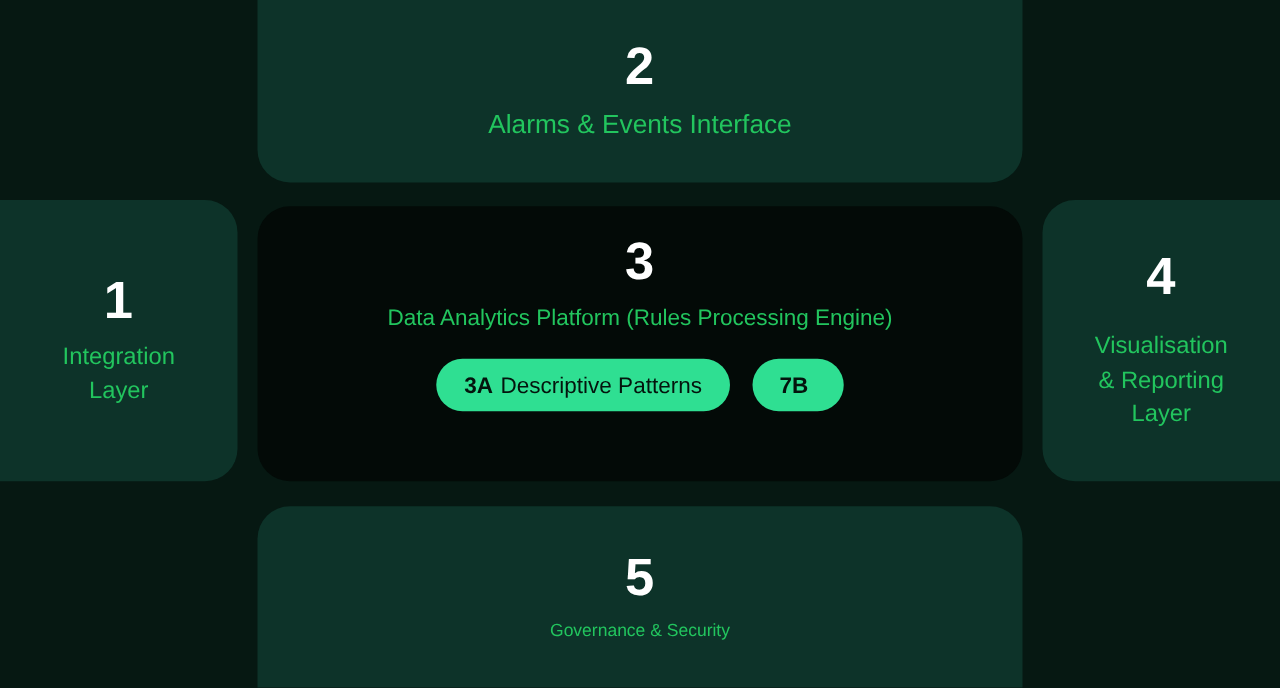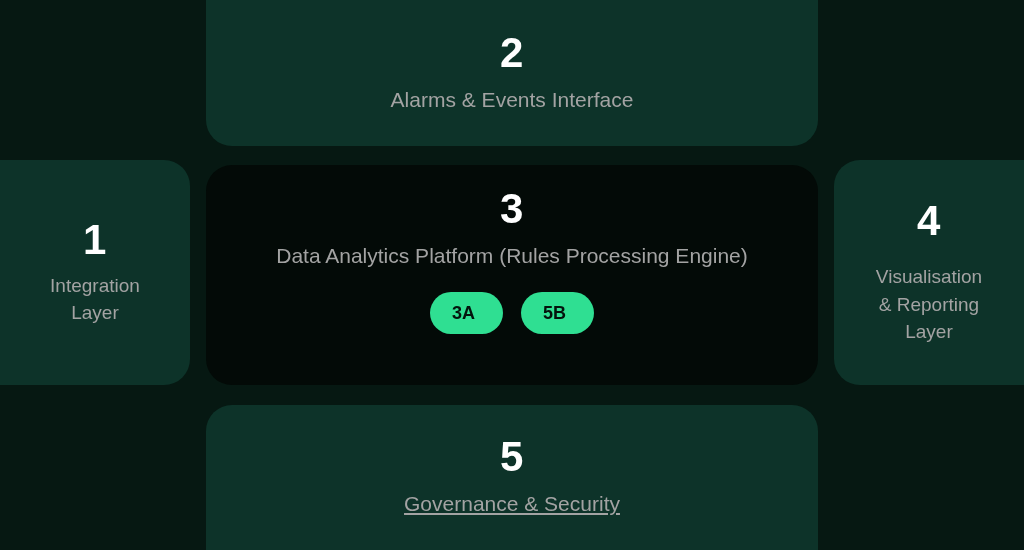--- a/index.html
+++ b/index.html
@@ -35,21 +35,21 @@
     font-size: 40px;
     font-weight: bold;
     line-height: 1.05;
     color: #ffffff;
     letter-spacing: 0.5px;
   }
   .label {
     font-size: 19px;
     font-weight: 400;
     line-height: 1.45;
-    color: #a3a3a3;
+    color: #22c55e;
     margin-top: 9px;
     white-space: pre-line;
   }
 
   
   #box-alarms {
     left: 206px;
     top: 0px;
     width: 612px;
     height: 146px;
@@ -85,21 +85,21 @@
     left: 206px;
     top: 165px;
     width: 612px;
     height: 220px;
     background: #030a07;
     border-radius: 26px;
     justify-content: flex-start;
     padding-top: 22px;
   }
   #box-platform .num { font-size: 42px; }
-  #box-platform .label { font-size: 21px; margin-top: 10px; }
+  #box-platform .label { font-size: 18px; margin-top: 10px; }
 
   .pill-row {
     display: flex;
     flex-direction: row;
     gap: 18px;
     margin-top: 20px;
   }
   .pill {
     background: #2fdf92;
     color: #04140d;
@@ -118,21 +118,21 @@
 
   
   #box-governance {
     left: 206px;
     top: 405px;
     width: 612px;
     height: 145px;
     border-radius: 26px 26px 0 0;
   }
   #box-governance .num { font-size: 42px; }
-  #box-governance .label { font-size: 21px; margin-top: 10px; text-decoration: underline; }
+  #box-governance .label { font-size: 14px; margin-top: 10px; }
 </style>
 </head>
 <body>
 
 <div id="diagram">
 
   <div class="box" id="box-alarms">
     <div class="num">2</div>
     <div class="label">Alarms &amp; Events Interface</div>
   </div>
@@ -142,23 +142,24 @@
     <div class="label">Integration
 Layer</div>
   </div>
 
   <div class="box" id="box-platform">
     <div class="num">3</div>
     <div class="label">Data Analytics Platform (Rules Processing Engine)</div>
     <div class="pill-row">
       <div class="pill">
         <span class="tag">3A</span>
+        <span>Descriptive Patterns</span>
       </div>
       <div class="pill">
-        <span class="tag">5B</span>
+        <span class="tag">7B</span>
       </div>
     </div>
   </div>
 
   <div class="box" id="box-visualisation">
     <div class="num">4</div>
     <div class="label">Visualisation
 &amp; Reporting
 Layer</div>
   </div>

